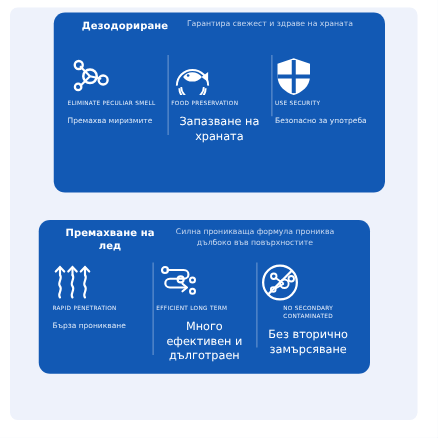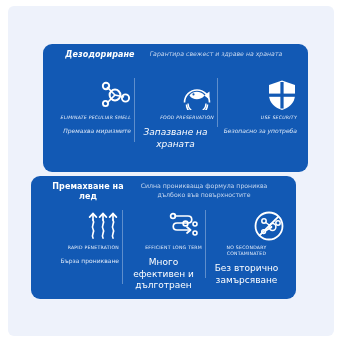--- a/index.html
+++ b/index.html
@@ -36,24 +36,23 @@
     right: 0;
     background: #1259b4;
     border-radius: 9px;
     color: #ffffff;
     box-sizing: border-box;
     overflow: hidden;
   }
 
   .panel-top {
     left: 43px;
-    top: 44px;
+    top: 10px;
     width: 265px;
-    height: 128px;
-    font-style: italic;
+    height: 144px;
   }
 
   .panel-bottom {
     left: 31px;
     top: 176px;
     width: 265px;
     height: 123px;
   }
 
   .panel-header {
@@ -96,21 +95,21 @@
 
   .panel-bottom .cells {
     height: 92px;
   }
 
   .cell {
     flex: 1 1 0;
     position: relative;
     display: flex;
     flex-direction: column;
-    align-items: flex-end;
+    align-items: flex-start;
     padding: 0 3px;
     box-sizing: border-box;
   }
 
   .cell + .cell::before {
     content: "";
     position: absolute;
     left: 0;
     top: 4px;
     bottom: 8px;

